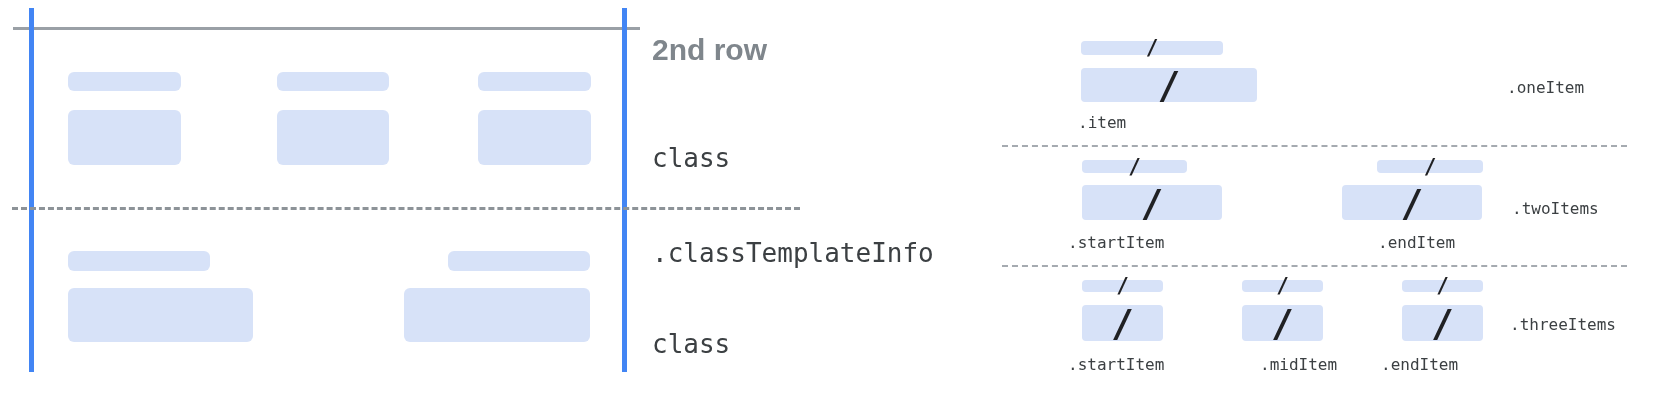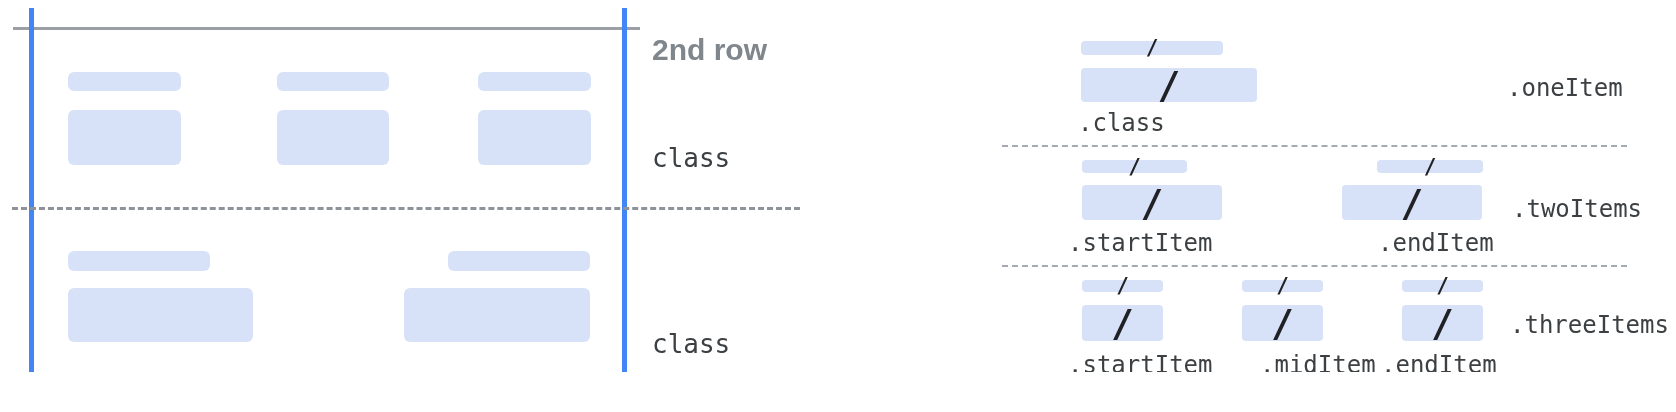--- a/index.html
+++ b/index.html
@@ -44,21 +44,21 @@
   }
   .codeblock{
     position:absolute;
     font-family:"DejaVu Sans Mono","Liberation Mono",monospace;
     font-size:26px;line-height:31.5px;color:#3c4043;
     white-space:pre;
   }
   .codelabel{
     position:absolute;
     font-family:"DejaVu Sans Mono","Liberation Mono",monospace;
-    font-size:24px;line-height:26px;color:#3c4043;
+    font-size:16px;line-height:26px;color:#3c4043;
     white-space:nowrap;
   }
 </style>
 </head>
 <body>
 
 <div id="stage">
 
   <div class="hline" style="left:13px;top:27px;width:627px;"></div>
   <div class="hline" style="left:13px;top:379px;width:627px;"></div>
@@ -74,37 +74,38 @@
   <div class="blk" style="left:478px;top:110px;width:113px;height:55px;"></div>
 
   <div class="blk" style="left:68px;top:251px;width:142px;height:20px;"></div>
   <div class="blk" style="left:448px;top:251px;width:142px;height:20px;"></div>
   <div class="blk" style="left:68px;top:288px;width:185px;height:54px;"></div>
   <div class="blk" style="left:404px;top:288px;width:186px;height:54px;"></div>
 
   <div class="heading" style="left:652px;top:33px;">2nd row</div>
   <div class="codeblock" style="left:652px;top:80px;">
     <div>class</div>
+    <div>.classTemplateInfo</div>
     
   </div>
 
   <div class="codeblock" style="left:652px;top:266px;">
     <div>class</div>
     
     
     
   </div>
 
   <div class="bar" style="left:1081px;top:41px;width:142px;height:14px;">
     <span class="slash sm">/</span>
   </div>
   <div class="bar" style="left:1081px;top:68px;width:176px;height:34px;">
     <span class="slash lg">/</span>
   </div>
-  <div class="codelabel" style="left:1078px;top:110px;">.class</div>
+  <div class="codelabel" style="left:1078px;top:110px;">.item</div>
   <div class="codelabel" style="left:1507px;top:75px;">.oneItem</div>
 
   <div class="dotline" style="left:1002px;top:145px;width:625px;"></div>
 
   <div class="bar" style="left:1082px;top:160px;width:105px;height:13px;">
     <span class="slash sm">/</span>
   </div>
   <div class="bar" style="left:1082px;top:185px;width:140px;height:35px;">
     <span class="slash lg">/</span>
   </div>

